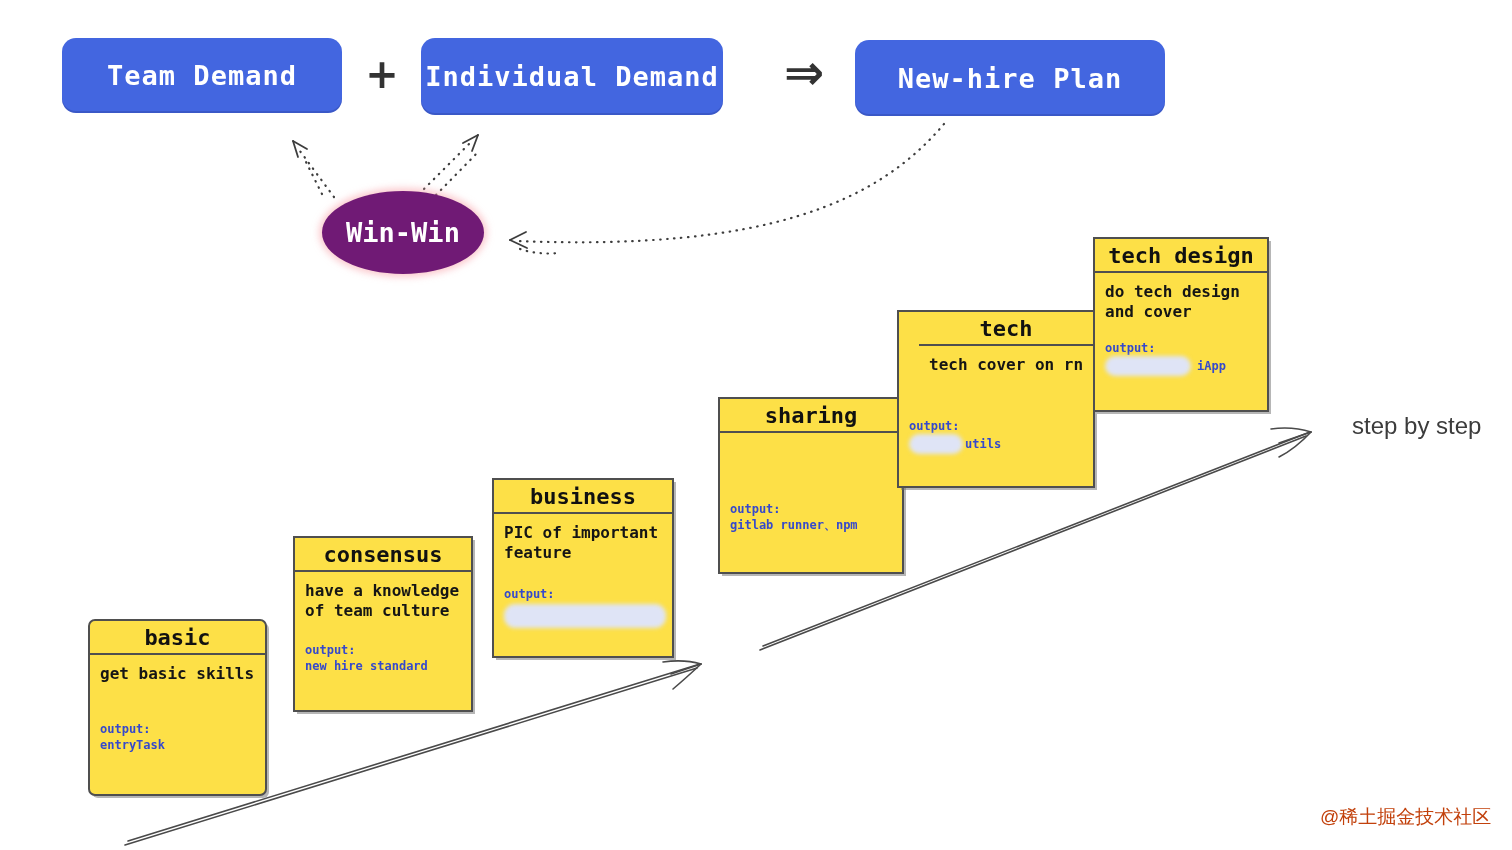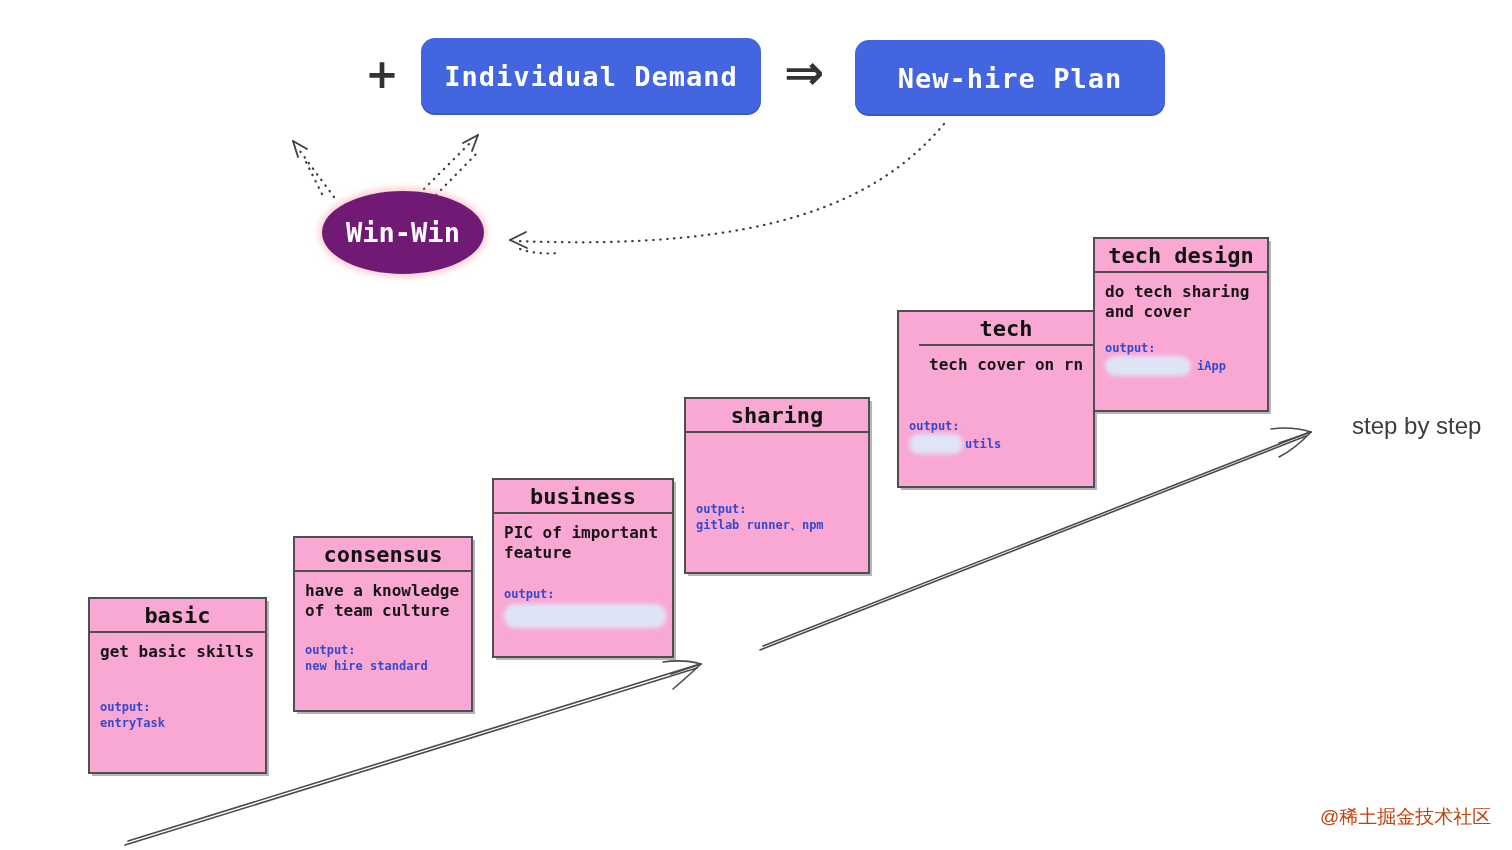--- a/index.html
+++ b/index.html
@@ -21,21 +21,21 @@
   .plus{font-size:40px;line-height:1;}
   .implies{font-size:48px;line-height:1;}
   
   .winwin{
     position:absolute;left:322px;top:191px;width:162px;height:83px;border-radius:50%;
     background:#701a75;color:#ffffff;display:flex;align-items:center;justify-content:center;
     font-weight:bold;font-size:27px;box-shadow:0 0 7px 3px rgba(247,159,165,.55);
   }
   
   .step-box{
-    position:absolute;background:#f9a8d4;border:2px solid #4f4f4f;
+    position:absolute;background:#fde047;border:2px solid #4f4f4f;
     box-shadow:3px 3px 0 -1px rgba(110,110,110,.5);
   }
   .step-title{
     height:32px;border-bottom:2px solid #4f4f4f;display:flex;align-items:center;justify-content:center;
     font-weight:bold;font-size:22px;color:#111111;
   }
   .step-body{
     padding:9px 8px 0 10px;font-weight:bold;font-size:16px;line-height:1.28;color:#151515;
   }
   .step-output{
@@ -102,38 +102,41 @@
     </g>
 
     <g>
       <path class="dotted" d="M944 124 C 878 202, 768 251, 516 241"></path>
       <path class="dotted" d="M520 249 Q538 255 558 253"></path>
       <path class="dothead" d="M510 240 L526 232"></path>
       <path class="dothead" d="M510 240 L527 248"></path>
     </g>
   </svg>
 
+  <div class="flow-box" style="left:62px;top:38px;width:280px;height:75px;">
+    <span>Team Demand</span>
+  </div>
 
   <div class="flow-op plus" style="left:362px;top:54px;width:40px;">+</div>
 
-  <div class="flow-box" style="left:421px;top:38px;width:340px;height:77px;">
+  <div class="flow-box" style="left:421px;top:38px;width:302px;height:77px;">
     <span>Individual Demand</span>
   </div>
 
   <div class="flow-op implies" style="left:778px;top:48px;width:52px;">⇒</div>
 
   <div class="flow-box" style="left:855px;top:40px;width:310px;height:76px;">
     <span>New-hire Plan</span>
   </div>
 
   <div class="winwin">
     <span>Win-Win</span>
   </div>
 
-  <div class="step-box" style="left:88px;top:597px;width:175px;height:173px;">
+  <div class="step-box" style="left:88px;top:619px;width:175px;height:173px;border-radius:7px;">
     <div class="step-title">basic</div>
     <div class="step-body">get basic skills</div>
     <div class="step-output" style="top:100px;">
       <div>output:</div>
       <div>entryTask</div>
     </div>
   </div>
 
   <div class="step-box" style="left:293px;top:536px;width:176px;height:172px;">
     <div class="step-title">consensus</div>
@@ -148,21 +151,21 @@
     <div class="step-title">business</div>
     <div class="step-body">PIC of important feature</div>
     <div class="step-output" style="top:106px;">
       <div>output:</div>
       <div class="out-line">
           <span class="pill pill-business"></span>
         </div>
     </div>
   </div>
 
-  <div class="step-box" style="left:684px;top:397px;width:182px;height:173px;">
+  <div class="step-box" style="left:718px;top:397px;width:182px;height:173px;">
     <div class="step-title">sharing</div>
     <div class="step-output" style="top:102px;">
       <div>output:</div>
       <div>gitlab runner、npm</div>
     </div>
   </div>
 
   <div class="step-box" style="left:897px;top:310px;width:174px;height:174px;padding-left:20px;">
     <div class="step-title">tech</div>
     <div class="step-body">tech cover on rn</div>
@@ -170,21 +173,21 @@
       <div>output:</div>
       <div class="out-line">
         <span class="pill pill-tech"></span>
         <span>utils</span>
       </div>
     </div>
   </div>
 
   <div class="step-box" style="left:1093px;top:237px;width:172px;height:171px;">
     <div class="step-title">tech design</div>
-    <div class="step-body">do tech sharing and cover</div>
+    <div class="step-body">do tech design and cover</div>
     <div class="step-output" style="top:101px;">
       <div>output:</div>
       <div class="out-line">
         <span class="pill pill-design"></span>
         <span>iApp</span>
       </div>
     </div>
   </div>
 
   <div class="step-by-step">step by step</div>

